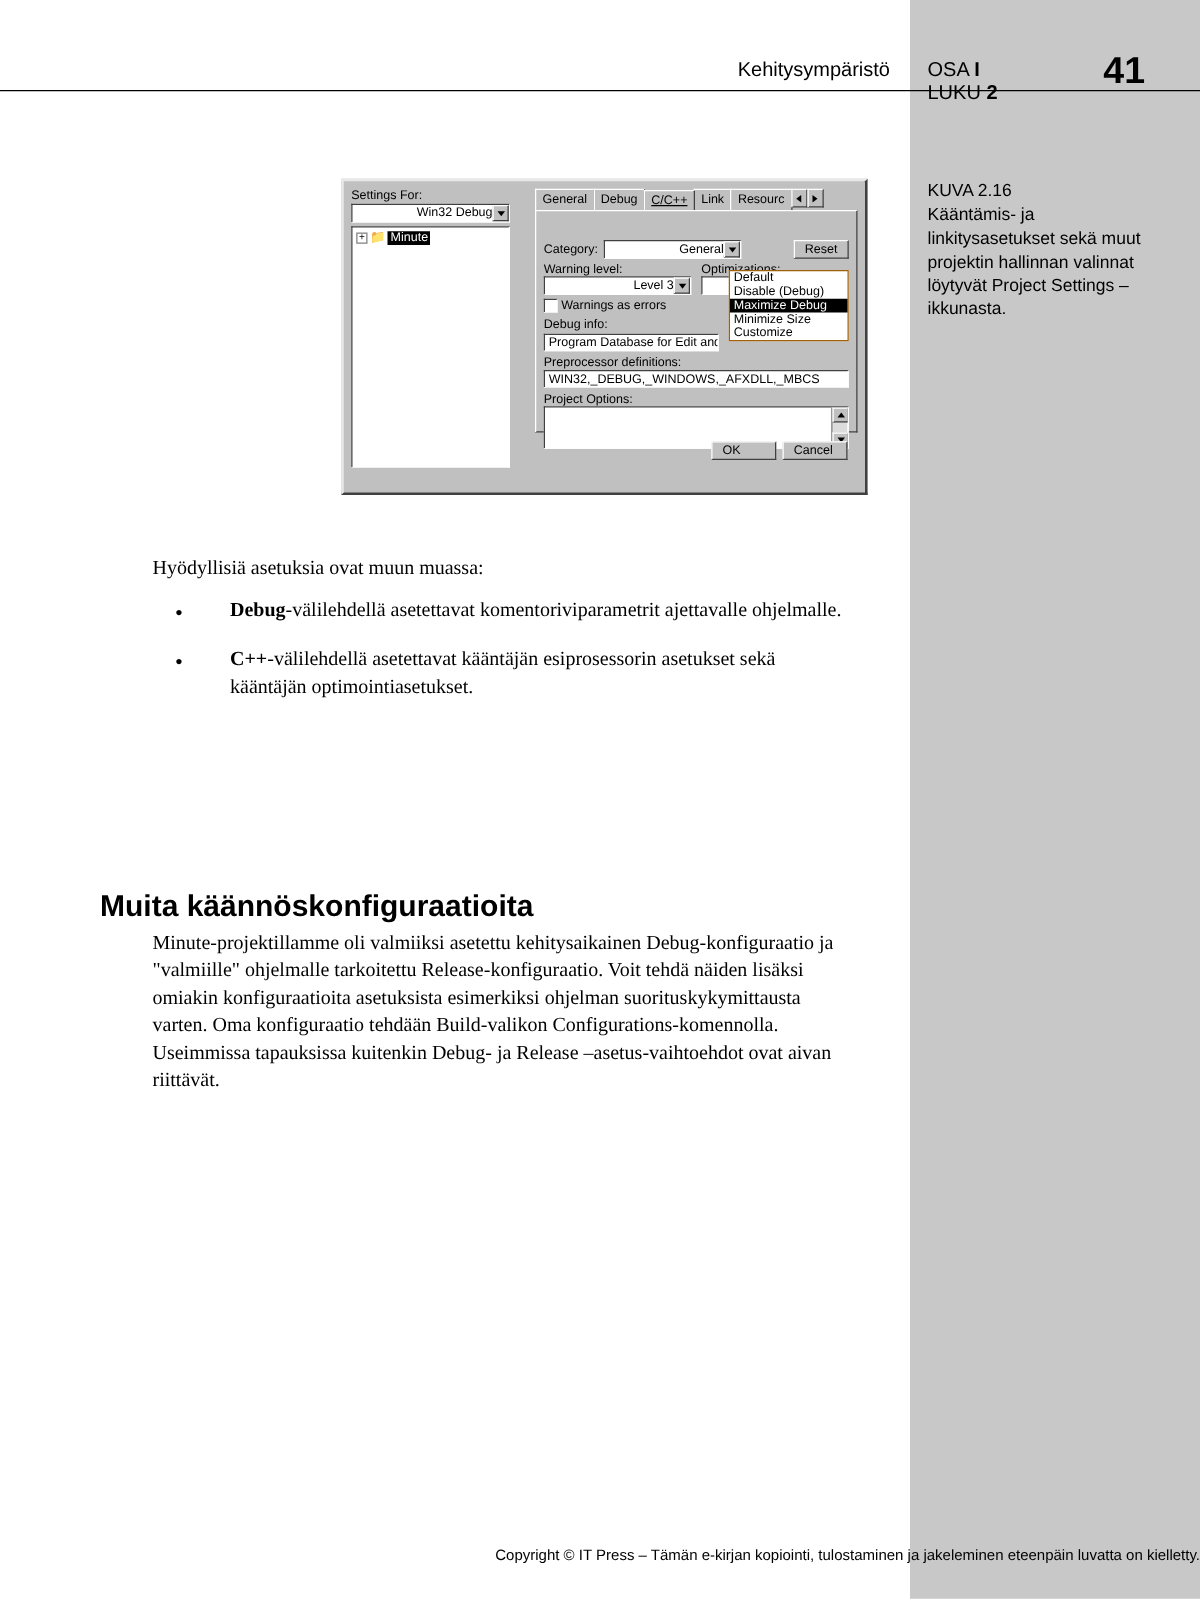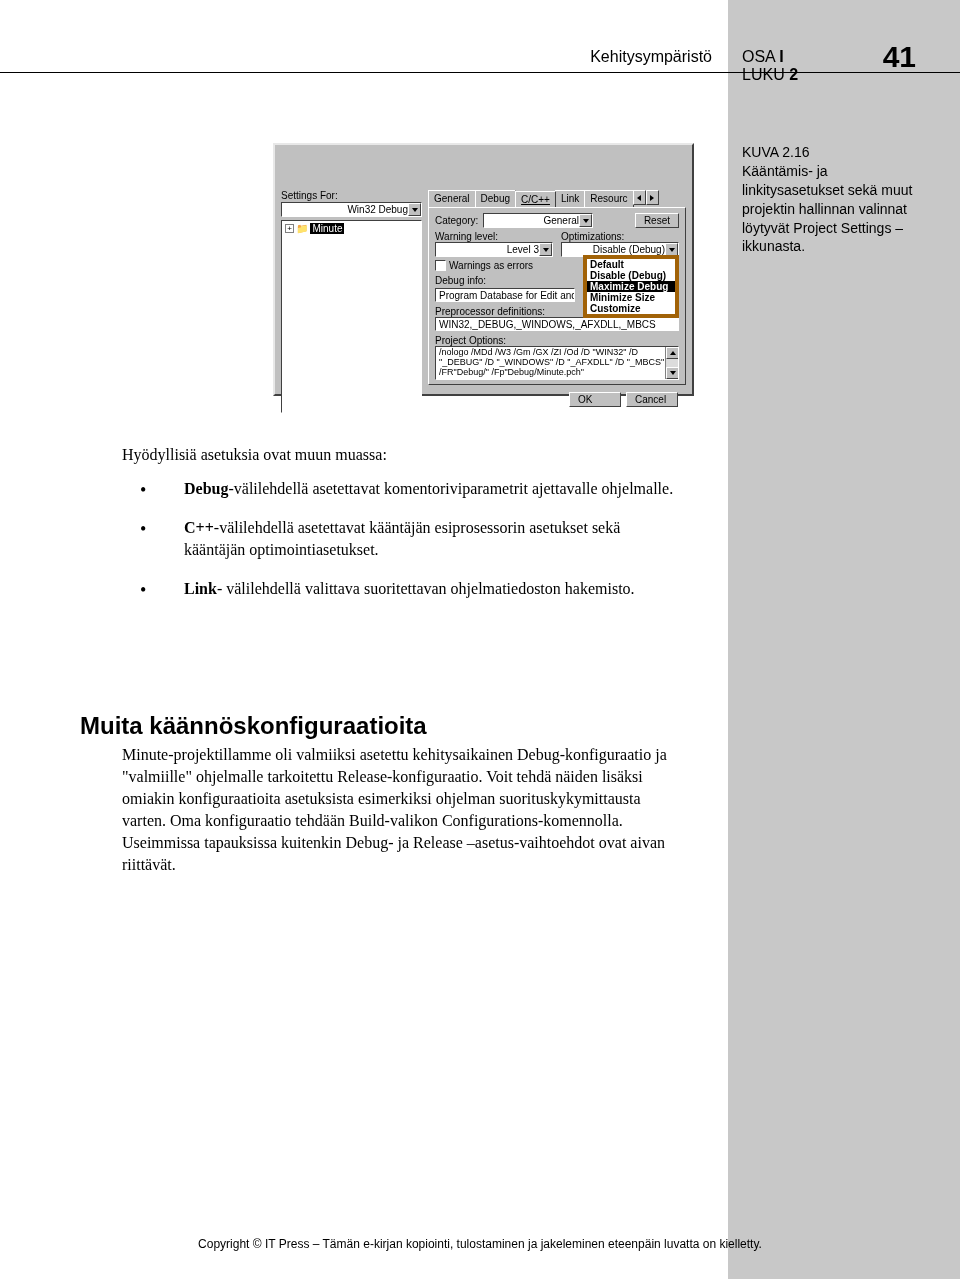--- a/index.html
+++ b/index.html
@@ -101,22 +101,21 @@
     font-size: 9px;
     text-align: center;
     line-height: 9px;
     font-family: Arial;
     font-weight: bold;
   }
   .dialog-body {
     display: flex;
     padding: 6px 6px 4px 6px;
     height: 232px;
-    gap: 6px;
-    margin-top: 39px;
+    gap: 20px;
   }
   .left-panel { width: 155px; }
   .left-panel .label { font-size: 10px; margin-bottom: 1px; }
   .combo {
     background: #fff;
     border-top: 1px solid #404040;
     border-left: 1px solid #404040;
     border-right: 1px solid #fff;
     border-bottom: 1px solid #fff;
     height: 15px;
@@ -205,21 +204,21 @@
     border-top: 3px solid transparent;
     border-bottom: 3px solid transparent;
     border-left: 4px solid #000;
   }
   .tab-pane {
     border-top: 1px solid #fff;
     border-left: 1px solid #fff;
     border-right: 1px solid #404040;
     border-bottom: 1px solid #404040;
     height: 178px;
-    padding: 5px 6px;
+    padding: 23px 6px;
     position: relative;
   }
   .row { display: flex; align-items: center; gap: 4px; margin-bottom: 3px; font-size: 10px; }
   .row label { width: 44px; }
   .combo.small { width: 110px; margin-bottom: 0; }
   .combo.med { width: 118px; margin-bottom: 0; }
   .btn {
     background: #c0c0c0;
     border-top: 1px solid #fff;
     border-left: 1px solid #fff;
@@ -227,27 +226,26 @@
     border-bottom: 1px solid #404040;
     font-size: 10px;
     padding: 1px 8px;
     text-align: left;
   }
   .cols { display: flex; gap: 8px; font-size: 10px; margin-top: 3px; }
   .col { flex: 1; }
   .dropdown-open {
     position: absolute;
     background: #fff;
-    border: 4px solid #a16207;
+    border: 1px solid #a16207;
     font-size: 10px;
     right: 6px;
     top: 47px;
     width: 96px;
     z-index: 5;
-    font-weight: bold;
   }
   .dropdown-open .opt { padding: 0 3px; }
   .dropdown-open .opt.sel { background: #000; color: #fff; }
   .cb { display: flex; align-items: center; gap: 3px; margin-top: 3px; font-size: 10px; }
   .cb-box {
     width: 11px; height: 11px;
     background: #fff;
     border-top: 1px solid #404040;
     border-left: 1px solid #404040;
     border-right: 1px solid #fff;
@@ -344,21 +342,21 @@
     left: 122px;
     width: 555px;
     font-size: 16px;
     line-height: 1.38;
   }
   .footer {
     position: absolute;
     bottom: 28px;
     left: 0;
     right: 0;
-    text-align: center;
+    text-align: right;
     font-family: Arial, Helvetica, sans-serif;
     font-size: 12px;
   }
 </style>
 </head>
 <body>
 
 <div class="sidebar-bg"></div>
 <div class="header-line"></div>
 
@@ -450,21 +448,20 @@
           <div class="opt">Disable (Debug)</div>
           <div class="opt sel">Maximize Debug</div>
           <div class="opt">Minimize Size</div>
           <div class="opt">Customize</div>
         </div>
         <div class="text-field" style="margin-top:2px; width:140px;">Program Database for Edit and</div>
         <div class="field-label">Preprocessor definitions:</div>
         <div class="text-field">WIN32,_DEBUG,_WINDOWS,_AFXDLL,_MBCS</div>
         <div class="field-label">Project Options:</div>
         <div class="text-area">
-          <span>/nologo /MDd /W3 /Gm /GX /ZI /Od /D "WIN32" /D "_DEBUG" /D "_WINDOWS" /D "_AFXDLL" /D "_MBCS" /FR"Debug/" /Fp"Debug/Minute.pch"</span>
           <div class="scrollbar">
             <div class="sb-btn">
                 <div class="tri-up"></div>
               </div>
             <div class="sb-btn" style="position:absolute;bottom:0">
                 <div class="tri-down"></div>
               </div>
           </div>
         </div>
       </div>
@@ -474,21 +471,20 @@
       </div>
     </div>
   </div>
 </div>
 
 <div class="body-text">
   <p>Hyödyllisiä asetuksia ovat muun muassa:</p>
   <ul>
     <li><span><b>Debug</b>-välilehdellä asetettavat komentoriviparametrit ajettavalle ohjelmalle.</span></li>
     <li><span><b>C++</b>-välilehdellä asetettavat kääntäjän esiprosessorin asetukset sekä kääntäjän optimointiasetukset.</span></li>
-    <li><span><b>Link</b>- välilehdellä valittava suoritettavan ohjelmatiedoston hakemisto.</span></li>
   </ul>
 </div>
 
 <div class="section-heading">Muita käännöskonfiguraatioita</div>
 
 <div class="body-text2">Minute-projektillamme oli valmiiksi asetettu kehitysaikainen Debug-konfiguraatio ja "valmiille" ohjelmalle tarkoitettu Release-konfiguraatio. Voit tehdä näiden lisäksi omiakin konfiguraatioita asetuksista esimerkiksi ohjelman suorituskykymittausta varten. Oma konfiguraatio tehdään Build-valikon Configurations-komennolla. Useimmissa tapauksissa kuitenkin Debug- ja Release –asetus-vaihtoehdot ovat aivan riittävät.</div>
 
 <div class="footer">Copyright © IT Press – Tämän e-kirjan kopiointi, tulostaminen ja jakeleminen eteenpäin luvatta on kielletty.</div>
 
 </body></html>

